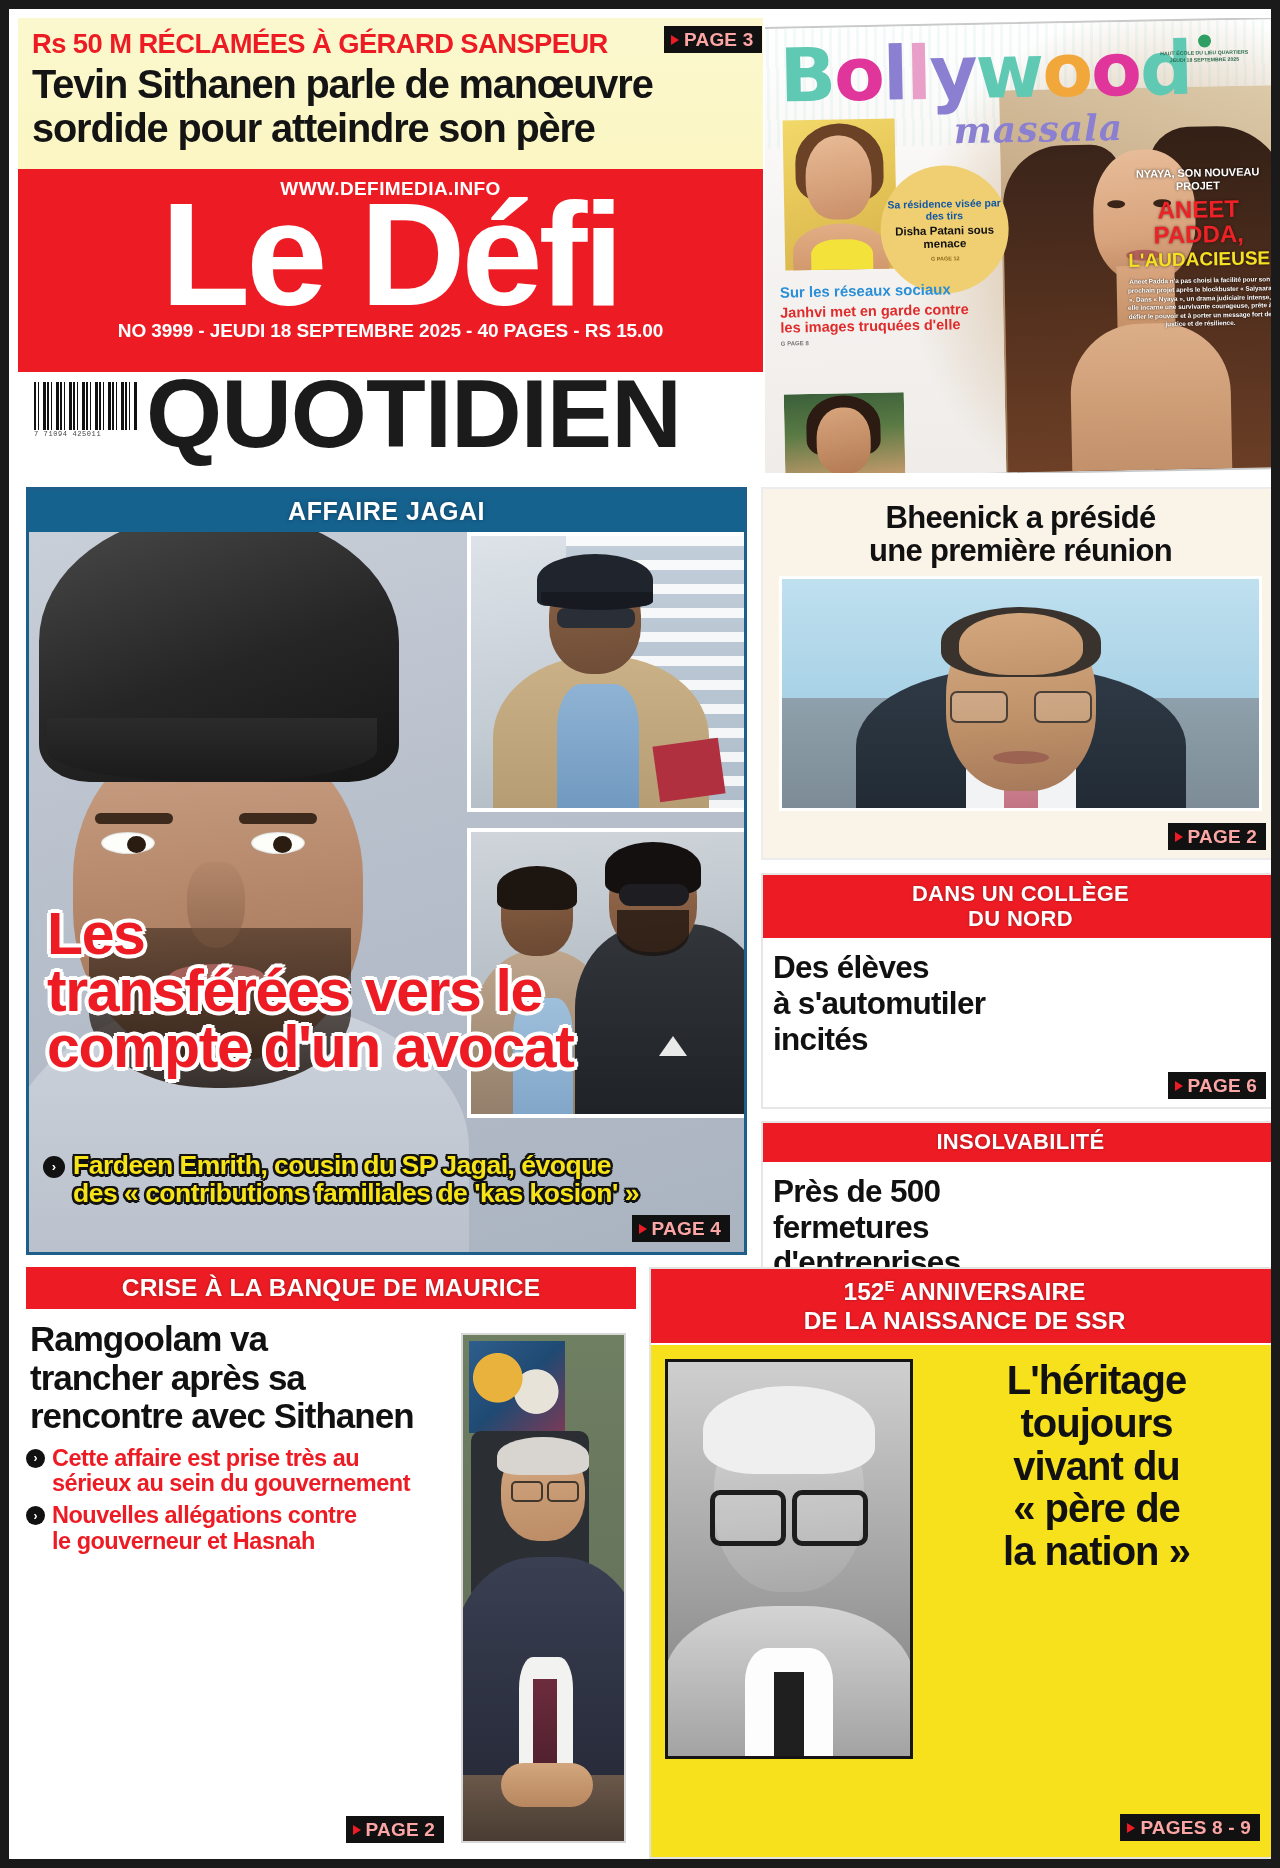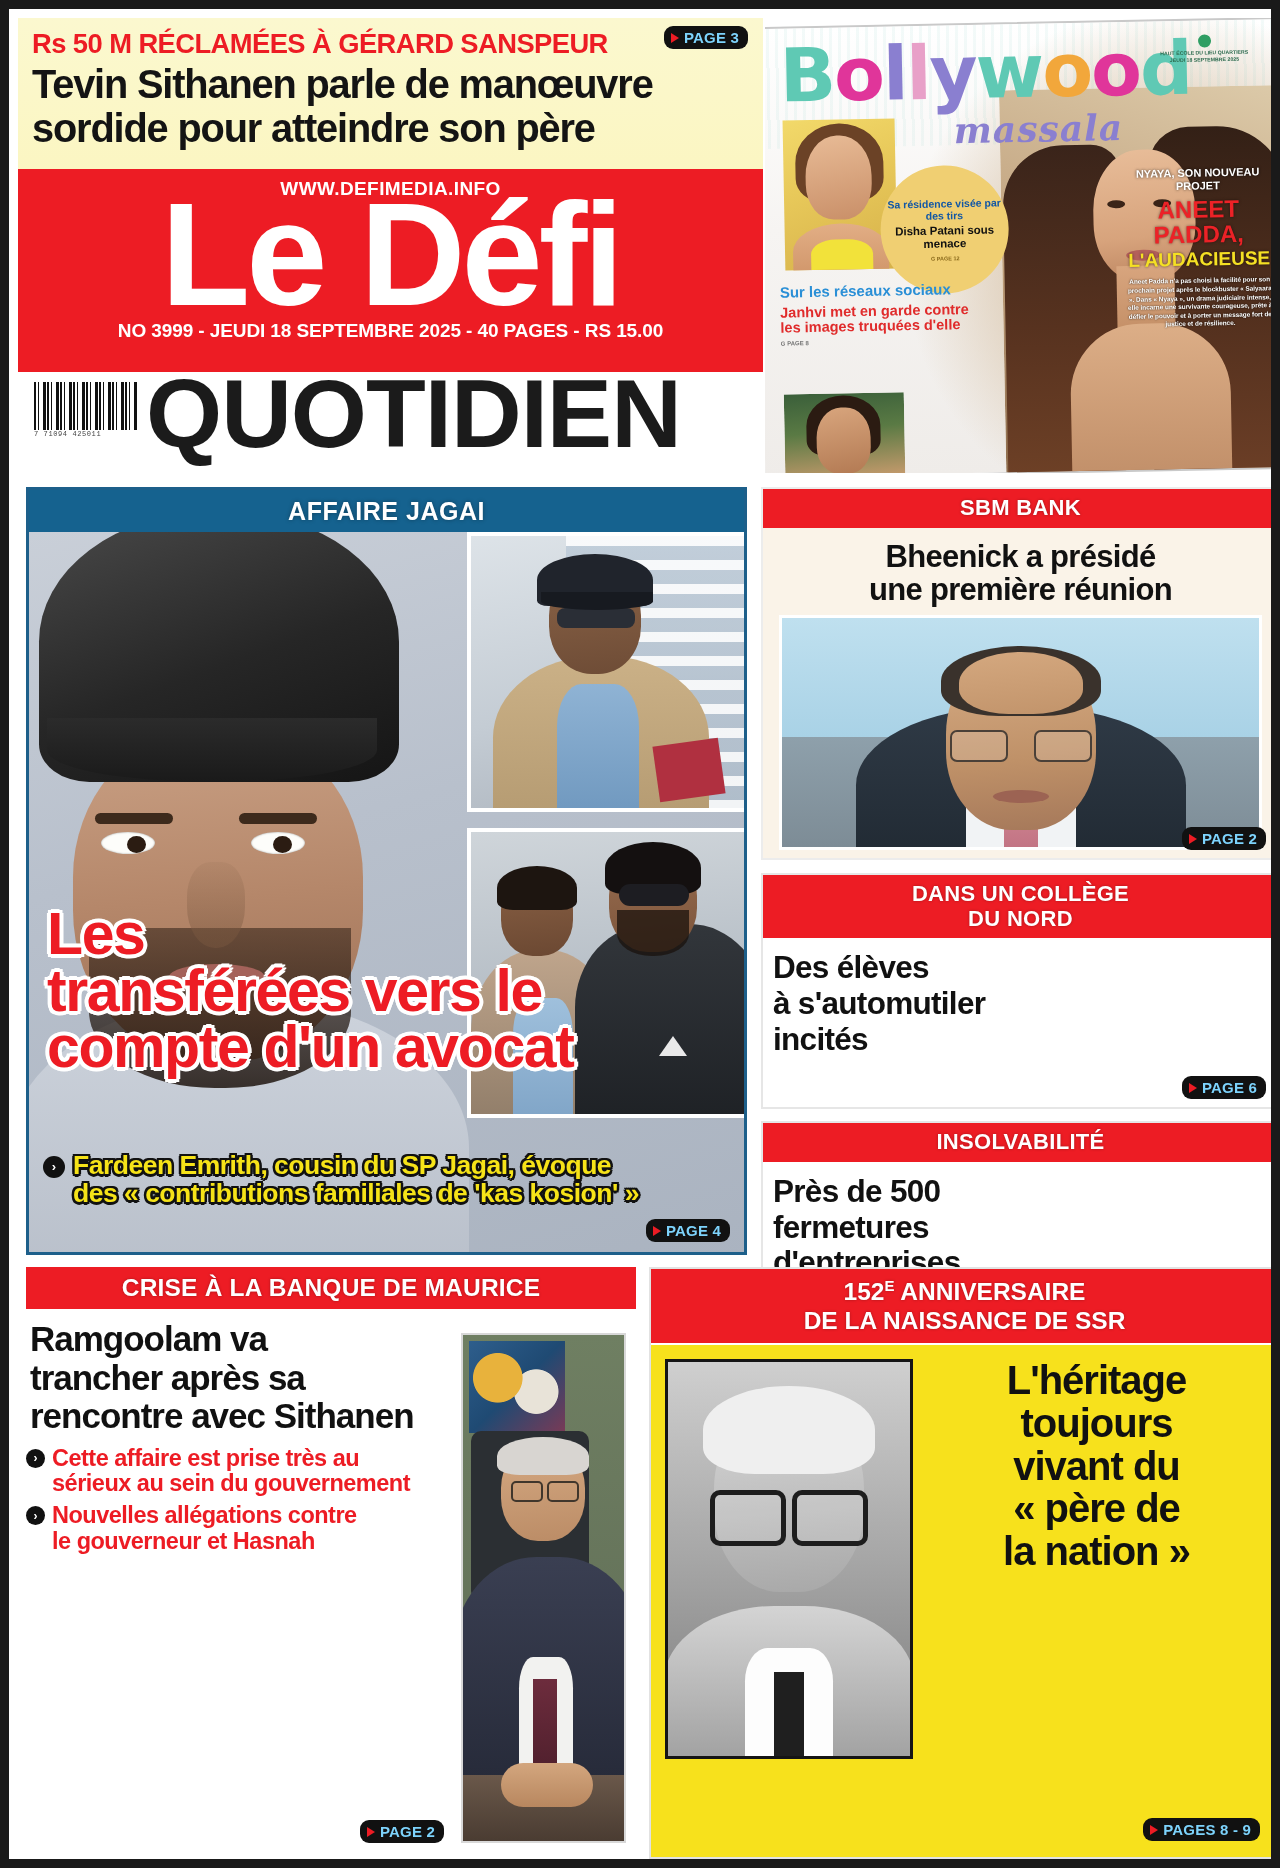--- a/index.html
+++ b/index.html
@@ -46,27 +46,26 @@
     transform: scaleX(0.97);
     transform-origin: left center;
   }
 
   
   .page-badge {
     display: inline-flex;
     align-items: center;
     gap: 5px;
     background: #111;
-    color: #7dd3fc;
+    color: #fca5a5;
     font-weight: 900;
-    font-size: 15px;
+    font-size: 19px;
     letter-spacing: 0.2px;
     padding: 4px 9px 4px 7px;
     line-height: 1;
-    border-radius: 9px;
   }
   .page-badge .tri {
     width: 0; height: 0;
     border-left: 8px solid #ed1c24;
     border-top: 5.5px solid transparent;
     border-bottom: 5.5px solid transparent;
   }
   .badge-top {
     position: absolute;
     left: 655px; top: 17px;
@@ -946,21 +945,20 @@
       </div>
 
       <div class="page-badge badge-main">
         <span class="tri"></span>
         <span>PAGE 4</span>
       </div>
     </div>
   </div>
 
   <div class="rc sbm">
-    <div class="box-red-bar">SBM BANK</div>
     <div class="sbm-head">
       <div>Bheenick a présidé</div>
       <div>une première réunion</div>
     </div>
     <div class="sbm-photo">
       <div class="shoulders"></div>
       <div class="shirt"></div>
       <div class="tie"></div>
       <div class="head"></div>
       <div class="hairc"></div>

